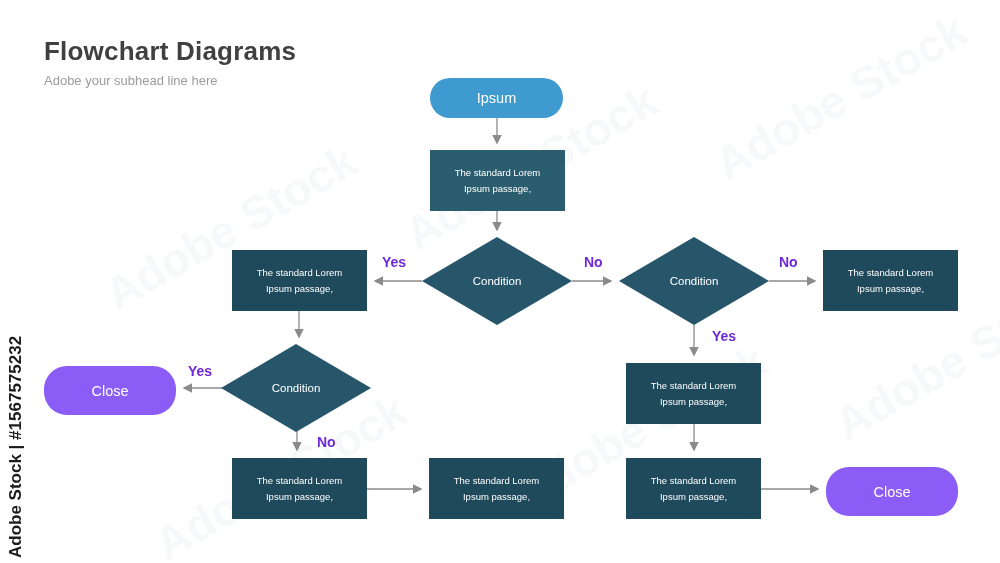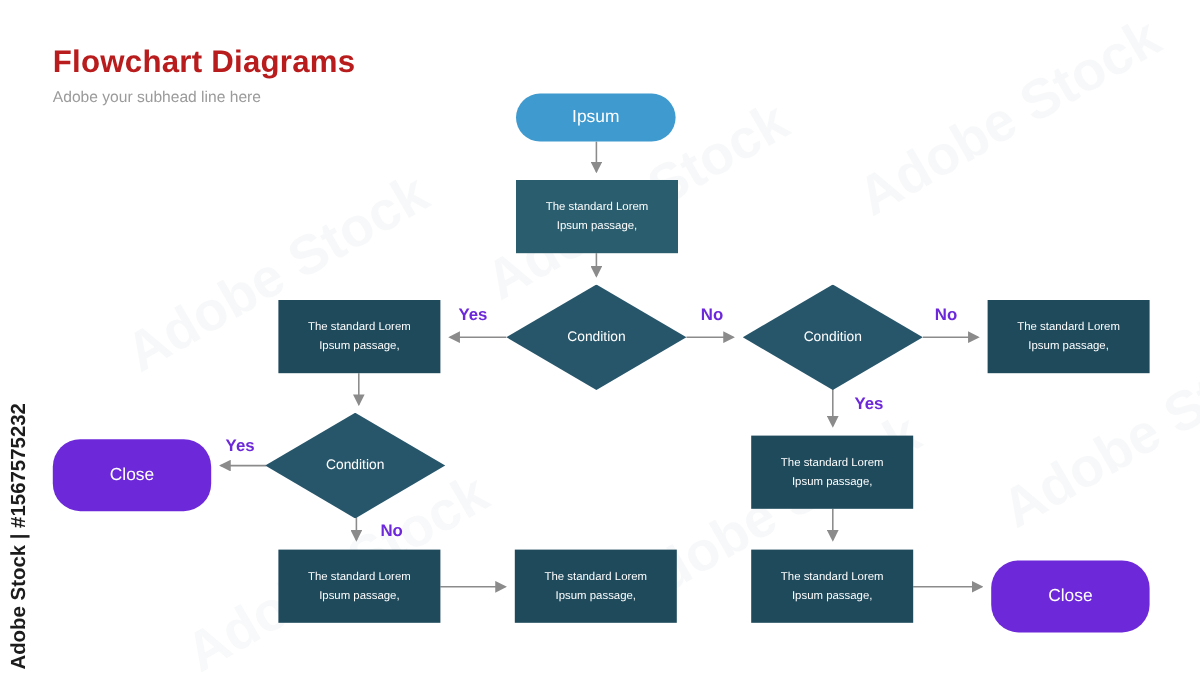--- a/index.html
+++ b/index.html
@@ -6,29 +6,29 @@
   body{width:1000px;height:563px;position:relative;overflow:hidden;
        font-family:"Liberation Sans", sans-serif;}
   .page{position:absolute;inset:0;background:#ffffff;}
 
   
   .wm-diag{position:absolute;font-size:46px;font-weight:bold;color:#7b8a9c;
            opacity:0.055;transform:rotate(-30deg);white-space:nowrap;pointer-events:none;}
 
   
   .title{position:absolute;left:44px;top:36px;font-size:26px;font-weight:bold;
-         color:#b91c1c;letter-spacing:0.2px;}
+         color:#404040;letter-spacing:0.2px;}
   .subhead{position:absolute;left:44px;top:73px;font-size:13px;color:#9b9b9b;}
 
   
   .node{position:absolute;display:flex;align-items:center;justify-content:center;
         text-align:center;color:#ffffff;box-sizing:border-box;}
   .pill-start{width:133px;height:40px;border-radius:21px;background:#3e9acf;
               font-size:14.5px;}
-  .pill-close{width:132px;height:60px;border-radius:23px;background:#6d28d9;
+  .pill-close{width:132px;height:49px;border-radius:23px;background:#8b5cf6;
               font-size:14.5px;}
   .rect{width:135px;height:61px;background:#1e4a5c;font-size:9.5px;
         line-height:1.65;padding:10px 17px;}
   .rect-top{background:#2a5e6f;}
   .diamond{width:150px;height:88px;background:#27566b;font-size:11.5px;
            clip-path:polygon(50% 0,100% 50%,50% 100%,0 50%);}
 
   
   .edge-label{position:absolute;font-size:14px;font-weight:bold;color:#6d28d9;}
 

